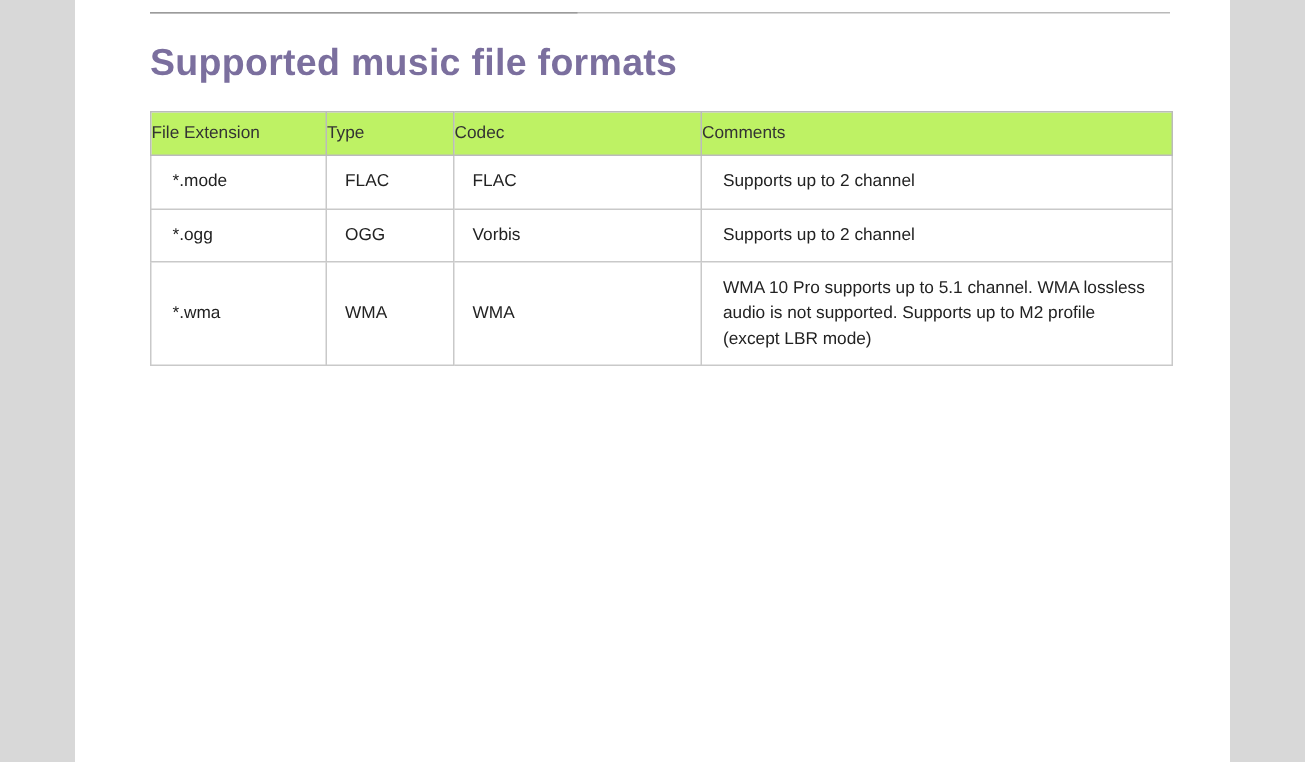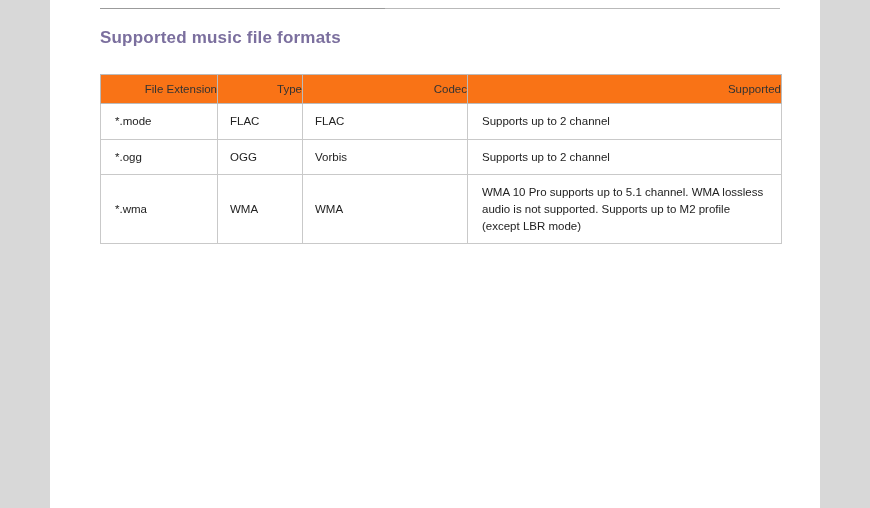--- a/index.html
+++ b/index.html
@@ -34,21 +34,21 @@
     left: 50px;
     top: 8px;
     width: 285px;
     height: 1px;
     background: #9b9b9b;
   }
   .section-title {
     position: absolute;
     left: 50px;
     top: 28px;
-    font-size: 17px;
+    font-size: 25px;
     font-weight: bold;
     color: #7b6f9e;
     letter-spacing: 0.2px;
   }
   table.formats {
     position: absolute;
     left: 50px;
     top: 74px;
     width: 681px;
     border-collapse: collapse;
@@ -56,22 +56,22 @@
   }
   table.formats th,
   table.formats td {
     border: 1px solid #c9c9c9;
     padding: 0;
     vertical-align: middle;
     font-size: 11.5px;
     color: #222222;
   }
   table.formats thead th {
-    background: #f97316;
-    text-align: right;
+    background: #bef264;
+    text-align: left;
     height: 28px;
     font-weight: normal;
     color: #333333;
     font-size: 11.5px;
     border-color: #bbbbbb;
     margin-left: 20px;
   }
   .col-ext { width: 117px; }
   .col-type { width: 85px; }
   .col-codec { width: 165px; }
@@ -100,21 +100,21 @@
       <col class="col-ext">
       <col class="col-type">
       <col class="col-codec">
       <col class="col-comments">
     </colgroup>
     <thead>
       <tr>
         <th>File Extension</th>
         <th>Type</th>
         <th>Codec</th>
-        <th>Supported</th>
+        <th>Comments</th>
       </tr>
     </thead>
     <tbody>
       <tr>
         <td class="cell ext multi-line">*.mode</td>
         <td class="cell">FLAC</td>
         <td class="cell">FLAC</td>
         <td class="cell comments">Supports up to 2 channel</td>
       </tr>
       <tr>

